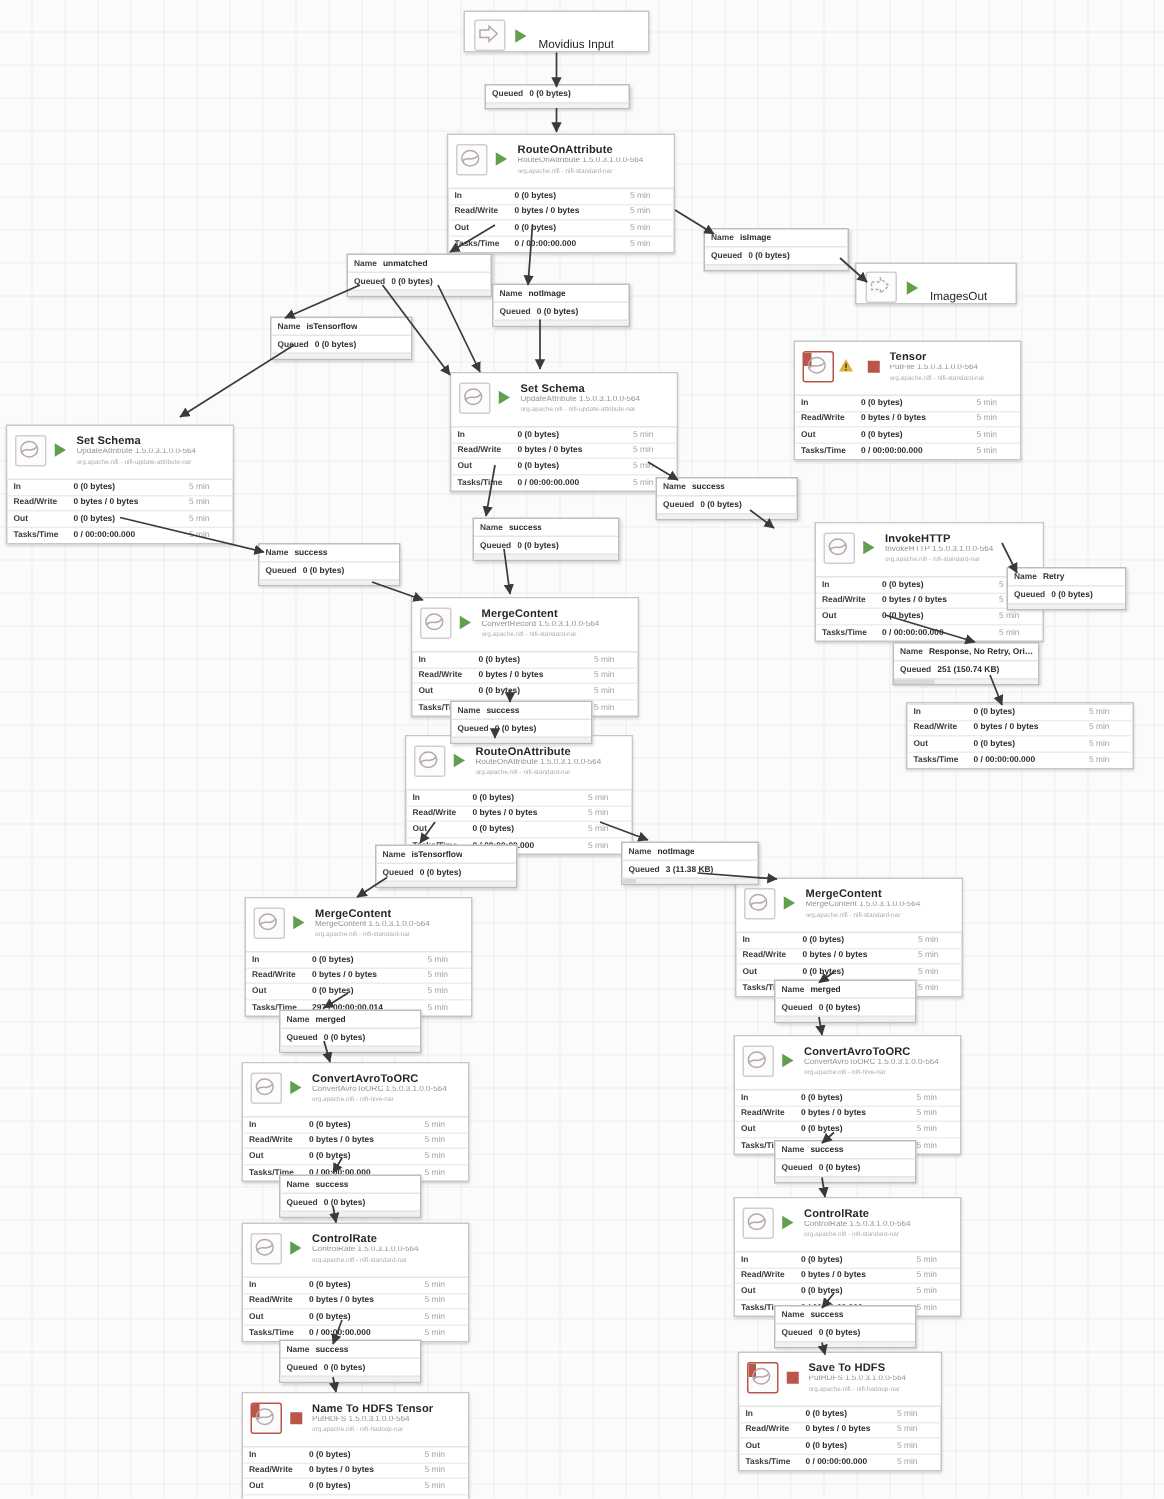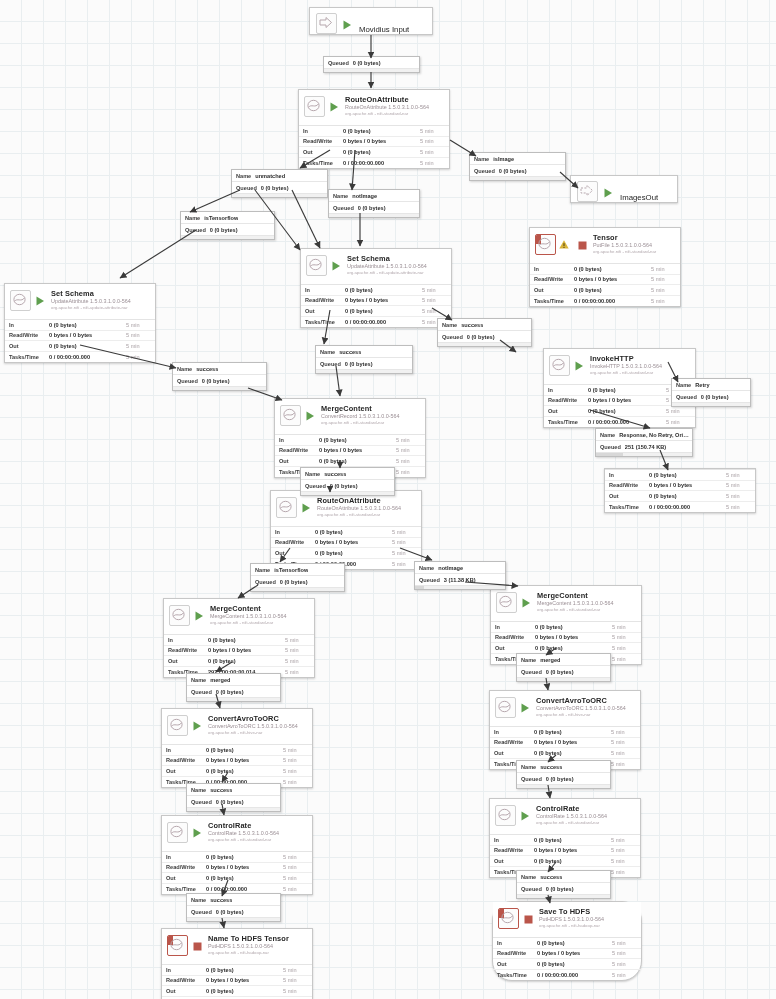--- a/index.html
+++ b/index.html
@@ -706,21 +706,21 @@
           <span class="s-val">0 (0 bytes)</span>
           <span class="s-per">5 min</span>
         </div>
         <div class="srow">
           <span class="s-lab">Tasks/Time</span>
           <span class="s-val">0 / 00:00:00.000</span>
           <span class="s-per">5 min</span>
         </div>
       </div>
     </div>
-    <div class="proc" style="left: 492px; top: 901px; width: 150px; border-radius: 20px;">
+    <div class="proc" style="left: 492px; top: 901px; width: 136px;">
       <div class="proc-head">
         <div class="p-icon invalid">
           <span class="flag"></span>
           <svg width="13" height="13" viewBox="0 0 13 13">
             <ellipse cx="6.5" cy="6.5" rx="5.6" ry="5.2" fill="none" stroke="#b6a7ad" stroke-width="1"></ellipse>
             <path d="M1.6,8.4 C3.6,4.6 8.8,9.4 11.4,4.8" fill="none" stroke="#b6a7ad" stroke-width="1"></path>
           </svg>
         </div>
         <span class="run-glyph"><svg width="9" height="9" viewBox="0 0 9 9">
             <rect x="0.5" y="0.5" width="8" height="8" fill="#ba554a"></rect>

